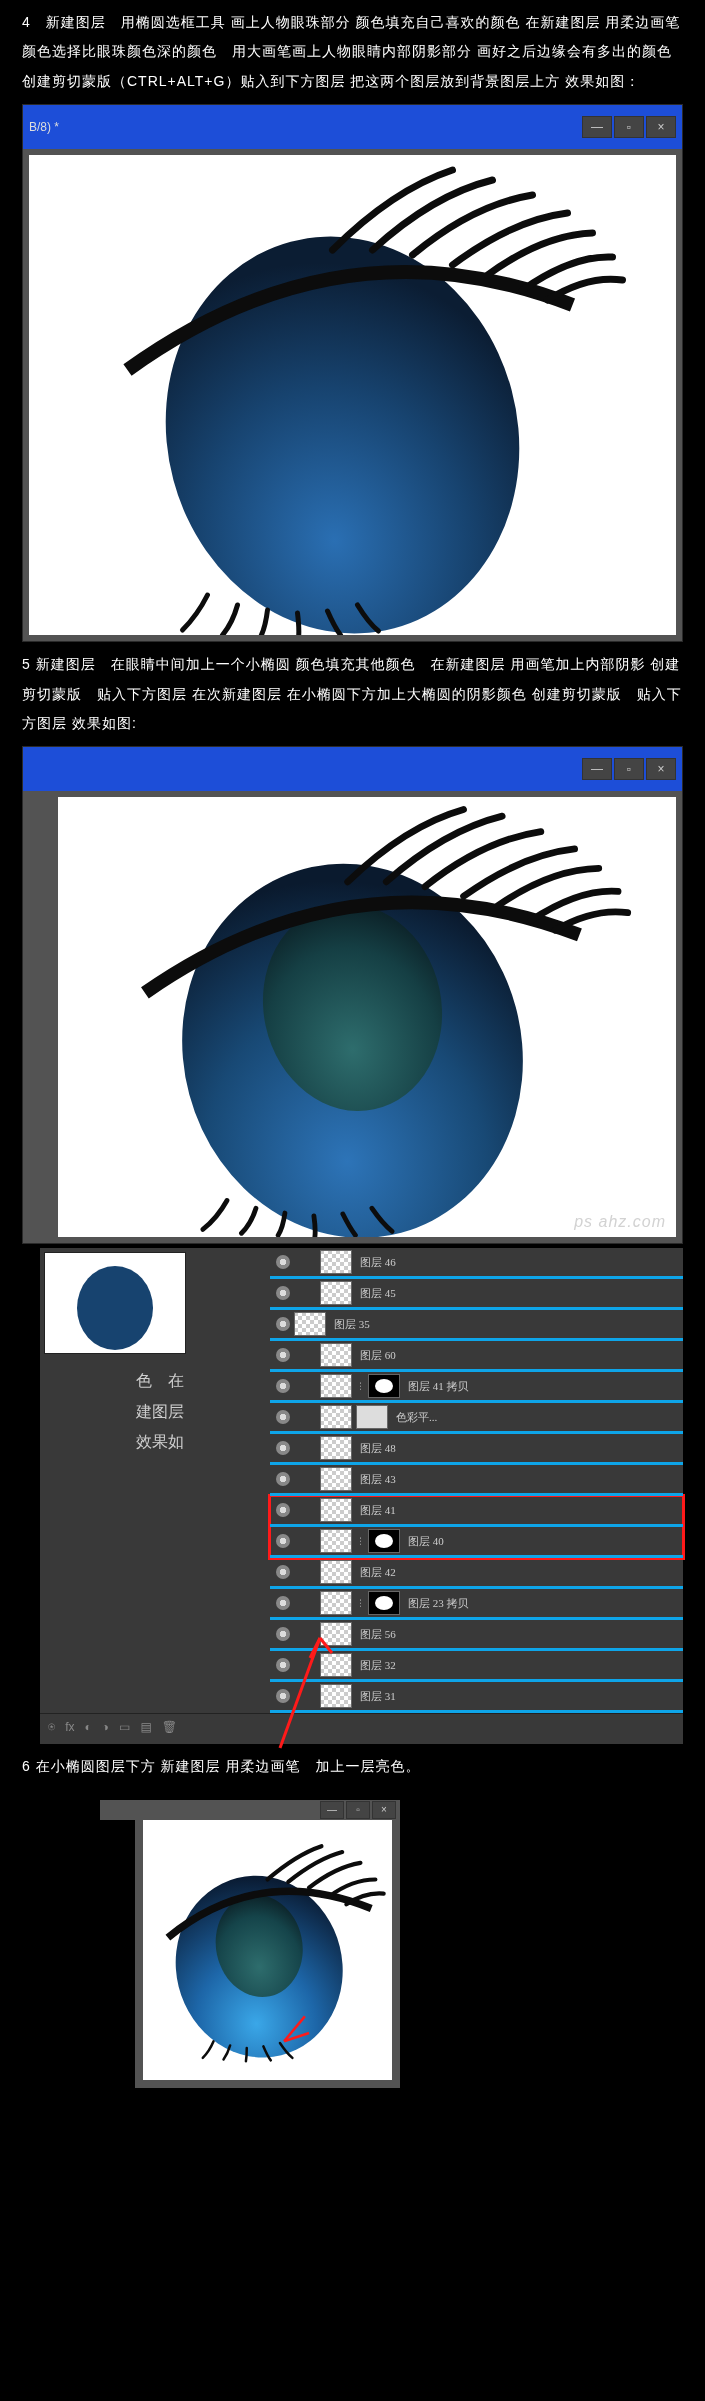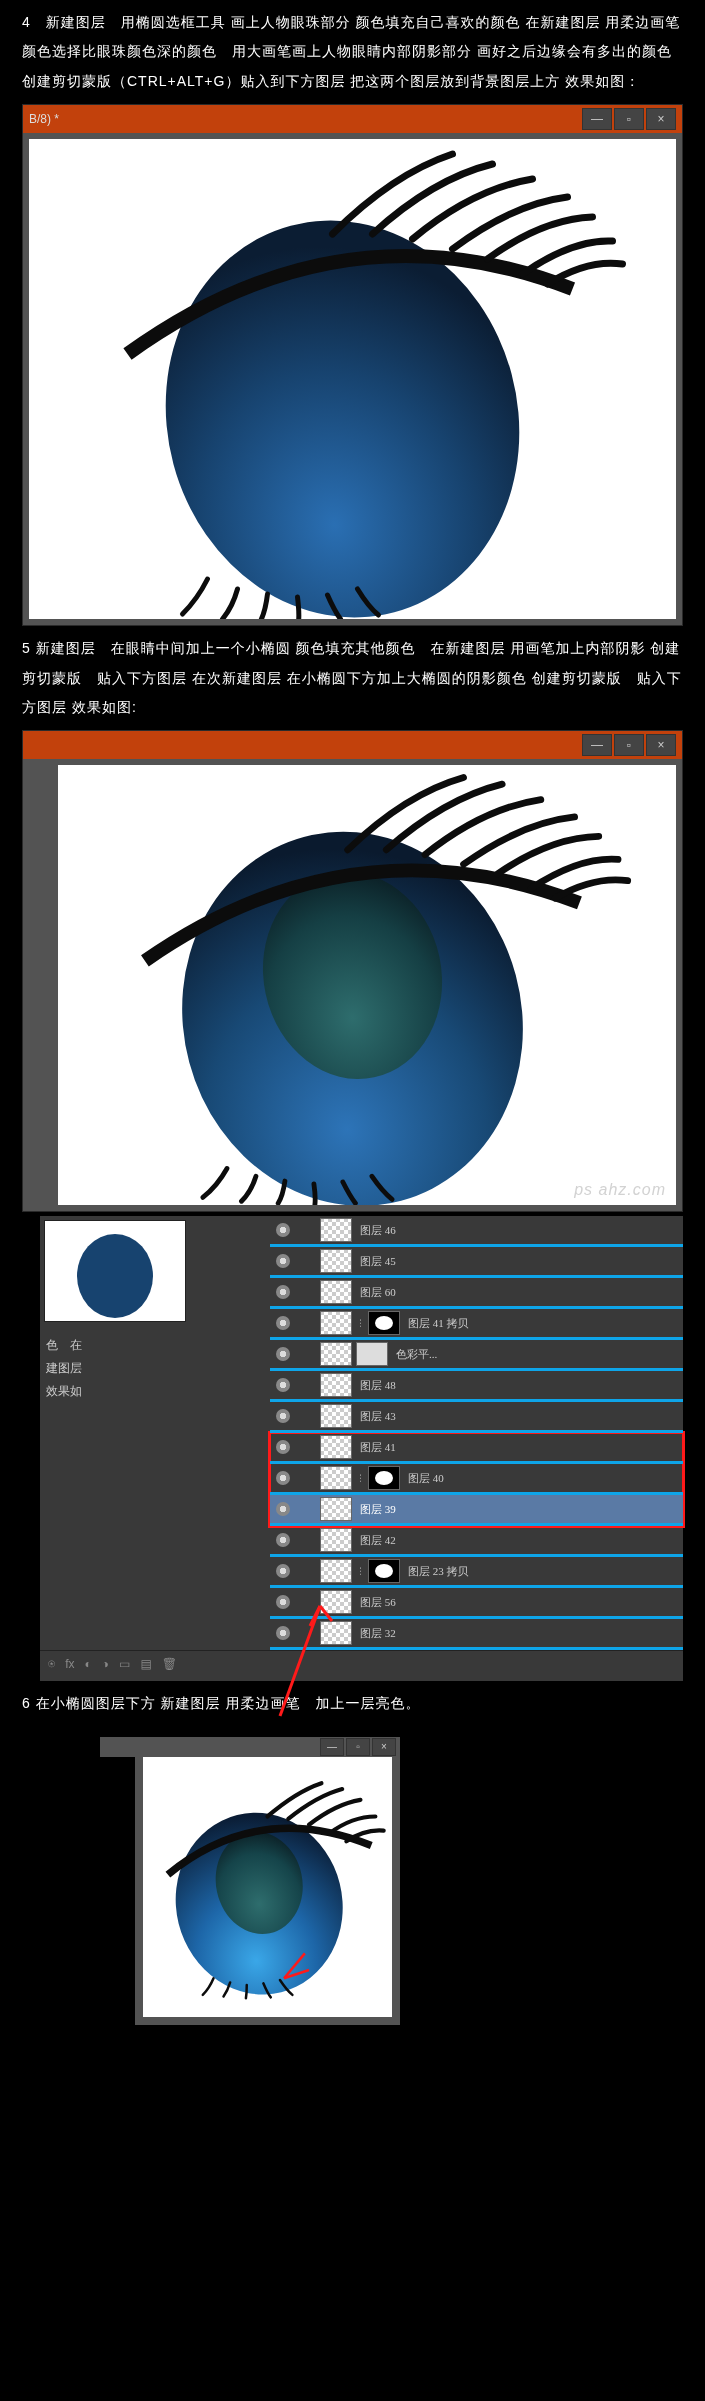--- a/index.html
+++ b/index.html
@@ -20,24 +20,24 @@
   .canvas-wrap {
     padding: 0 22px;
   }
   .win {
     position: relative;
     background: #535353;
     border: 1px solid #2a2a2a;
   }
   .titlebar {
     height: 28px;
-    background: #c2410c;
+    background: #1d4ed8;
     display: flex;
     align-items: center;
-    padding: 0 6px;
+    padding: 8px 6px;
     font-size: 12px;
     color: #ddd;
     position: relative;
   }
   .titlebar .left { flex: 1; }
   .winbtns {
     display: flex;
     gap: 2px;
   }
   .winbtn {
@@ -283,39 +283,44 @@
 </div>
 
 <div class="panel-section" style="margin-top:4px; padding-bottom:4px;">
   <div style="display:flex;">
     <div style="width:150px;">
       <div class="layer-preview">
         <svg viewBox="0 0 140 100">
             <ellipse cx="70" cy="55" rx="38" ry="42" fill="#17436f"></ellipse>
           </svg>
       </div>
-      <div style="padding:8px 6px; font-size:12px; line-height:1.9;">
+      <div style="padding:8px 6px; font-size:16px; line-height:1.9;text-align:right;">
         <div>色　在</div>
         <div>建图层</div>
         <div>效果如</div>
       </div>
     </div>
     <div class="layers" id="layers-container" style="flex:1; position:relative;">
 
     <div class="layer-row">
           <div class="eye"></div>
           <span class="indent"></span>
           <div class="thumb"></div>
           <span class="layer-name">图层 46</span>
         </div>
         <div class="layer-row">
           <div class="eye"></div>
           <span class="indent"></span>
           <div class="thumb"></div>
           <span class="layer-name">图层 45</span>
+        </div>
+        <div class="layer-row">
+          <div class="eye"></div>
+          <div class="thumb"></div>
+          <span class="layer-name">图层 35</span>
         </div>
         <div class="layer-row">
           <div class="eye"></div>
           <span class="indent"></span>
           <div class="thumb"></div>
           <span class="layer-name">图层 60</span>
         </div>
         <div class="layer-row">
           <div class="eye"></div>
           <span class="indent"></span>
@@ -351,26 +356,20 @@
             <span class="layer-name">图层 41</span>
           </div>
           <div class="layer-row">
             <div class="eye"></div>
             <span class="indent"></span>
             <div class="thumb"></div>
             <span class="link-dots">⋮</span>
             <div class="mask dark"></div>
             <span class="layer-name">图层 40</span>
           </div>
-          <div class="layer-row sel">
-            <div class="eye"></div>
-            <span class="indent"></span>
-            <div class="thumb"></div>
-            <span class="layer-name">图层 39</span>
-          </div>
         </div>
         <div class="layer-row">
           <div class="eye"></div>
           <span class="indent"></span>
           <div class="thumb"></div>
           <span class="layer-name">图层 42</span>
         </div>
         <div class="layer-row">
           <div class="eye"></div>
           <span class="indent"></span>
@@ -383,20 +382,26 @@
           <div class="eye"></div>
           <span class="indent"></span>
           <div class="thumb"></div>
           <span class="layer-name">图层 56</span>
         </div>
         <div class="layer-row">
           <div class="eye"></div>
           <span class="indent"></span>
           <div class="thumb"></div>
           <span class="layer-name">图层 32</span>
+        </div>
+        <div class="layer-row">
+          <div class="eye"></div>
+          <span class="indent"></span>
+          <div class="thumb"></div>
+          <span class="layer-name">图层 31</span>
         </div>
       </div>
   </div>
   <svg class="red-arrow-svg" style="left:220px; top:380px; width:120px; height:140px;">
     <path d="M60 10 L20 120" stroke="#ff1a1a" stroke-width="3" fill="none"></path>
     <path d="M60 10 L50 30 M60 10 L72 25" stroke="#ff1a1a" stroke-width="3" fill="none"></path>
   </svg>
   <div class="footer-controls">
     <span>⍟</span>
     <span>fx</span>

